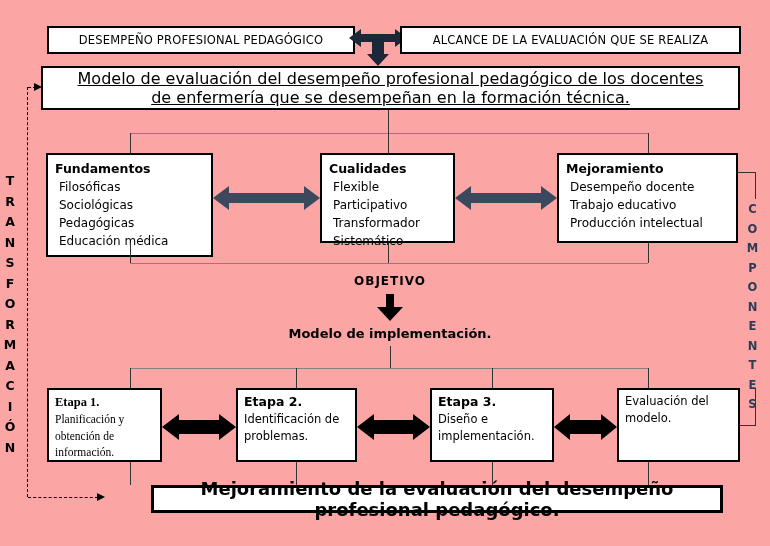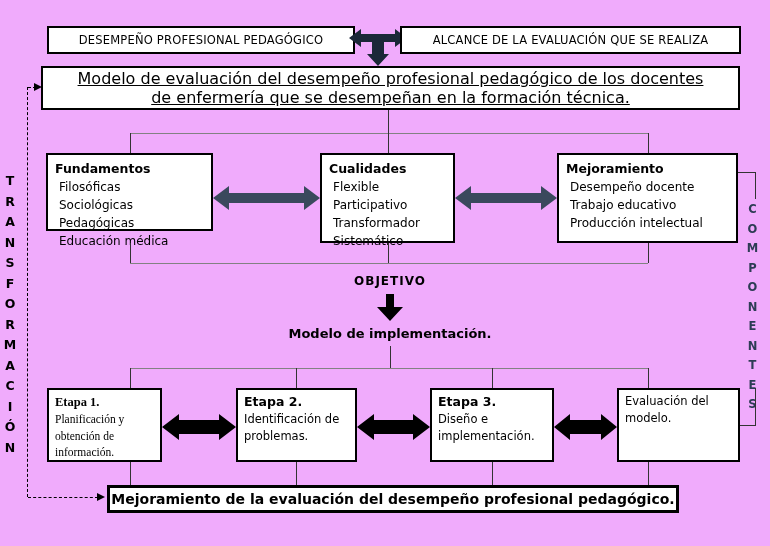--- a/index.html
+++ b/index.html
@@ -1,17 +1,17 @@
 <!DOCTYPE html>
 <html style="--slate-arrow: #3a495d; --t-arrow: #1b2838; --components-text: #2d3c55; --connector-gray: #828282; --black-arrow: #000000; --border: #000000;"><head>
 <meta charset="utf-8">
 <style>
   html,body{margin:0;padding:0;}
   body{font-family:"DejaVu Sans","Liberation Sans",sans-serif;background:#fff;}
-  #stage{position:relative;width:770px;height:546px;background:#f0abfc;overflow:hidden;}
+  #stage{position:relative;width:770px;height:546px;background:#fca5a5;overflow:hidden;}
 
   .box{position:absolute;box-sizing:border-box;border:2px solid #000;background:#fff;}
   .center{display:flex;align-items:center;justify-content:center;text-align:center;}
   .u11{font-size:11.5px;letter-spacing:.2px;}
   .wrapbox{padding:2px 26px;font-size:16px;line-height:19px;text-decoration:underline;}
   .compbox{padding:5px 7px;font-size:12px;line-height:18px;}
   .compbox .ttl{font-weight:bold;font-size:12.5px;}
   .compbox .itm{padding-left:4px;}
   .etapabox{padding:3px 6px;font-size:11.5px;line-height:16.5px;}
   .etapabox .ttl{font-weight:bold;font-size:12.5px;line-height:18px;}
@@ -25,21 +25,21 @@
   .arr-r{position:absolute;width:0;height:0;border-top:4px solid transparent;
          border-bottom:4px solid transparent;border-left:8px solid #000;}
 
   .vlabel{position:absolute;writing-mode:vertical-rl;text-orientation:upright;
           font-weight:bold;line-height:1;white-space:nowrap;}
   .vlabel.trans{color:#000;font-size:12.5px;letter-spacing:5.5px;}
   .vlabel.comp{color:var(--components-text,#2d3c55);font-size:11.5px;letter-spacing:5.5px;}
 
   .objetivo{position:absolute;font-weight:bold;font-size:12px;letter-spacing:1px;text-align:center;}
   .formas{position:absolute;font-weight:bold;font-size:13px;text-align:center;}
-  .bottombox{border-width:3px;font-weight:bold;font-size:14px;}
+  .bottombox{border-width:3px;font-weight:bold;font-size:18px;margin-left:44px;}
 
   svg{position:absolute;display:block;}
   .slate{color:var(--slate-arrow,#3a495d);}
   .blk{color:#000;}
   .tarr{color:var(--t-arrow,#1b2838);}
 </style>
 </head>
 <body>
 
 <div id="stage">
@@ -60,21 +60,21 @@
   <div class="box center wrapbox" style="left:41px;top:66px;width:699px;height:44px;">
     <span>Modelo de evaluación del desempeño profesional pedagógico de los docentes de enfermería que se desempeñan en la formación técnica.</span>
   </div>
 
   <div class="line-v" style="left:388px;top:110px;height:23px;"></div>
   <div class="line-h" style="left:130px;top:133px;width:518px;"></div>
   <div class="line-v" style="left:130px;top:133px;height:20px;"></div>
   <div class="line-v" style="left:388px;top:133px;height:20px;"></div>
   <div class="line-v" style="left:648px;top:133px;height:20px;"></div>
 
-  <div class="box compbox" style="left:46px;top:153px;width:167px;height:78px;">
+  <div class="box compbox" style="left:46px;top:153px;width:167px;height:104px;">
     <div class="ttl">Fundamentos</div>
     <div class="itm">Filosóficas</div>
     <div class="itm">Sociológicas</div>
     <div class="itm">Pedagógicas</div>
     <div class="itm">Educación médica</div>
   </div>
 
   <svg class="slate" style="left:213px;top:184px;" width="107" height="28" viewBox="0 0 107 28">
     <polygon fill="currentColor" points="0,14 16,2 16,9 91,9 91,2 107,14 91,26 91,19 16,19 16,26"></polygon>
   </svg>

